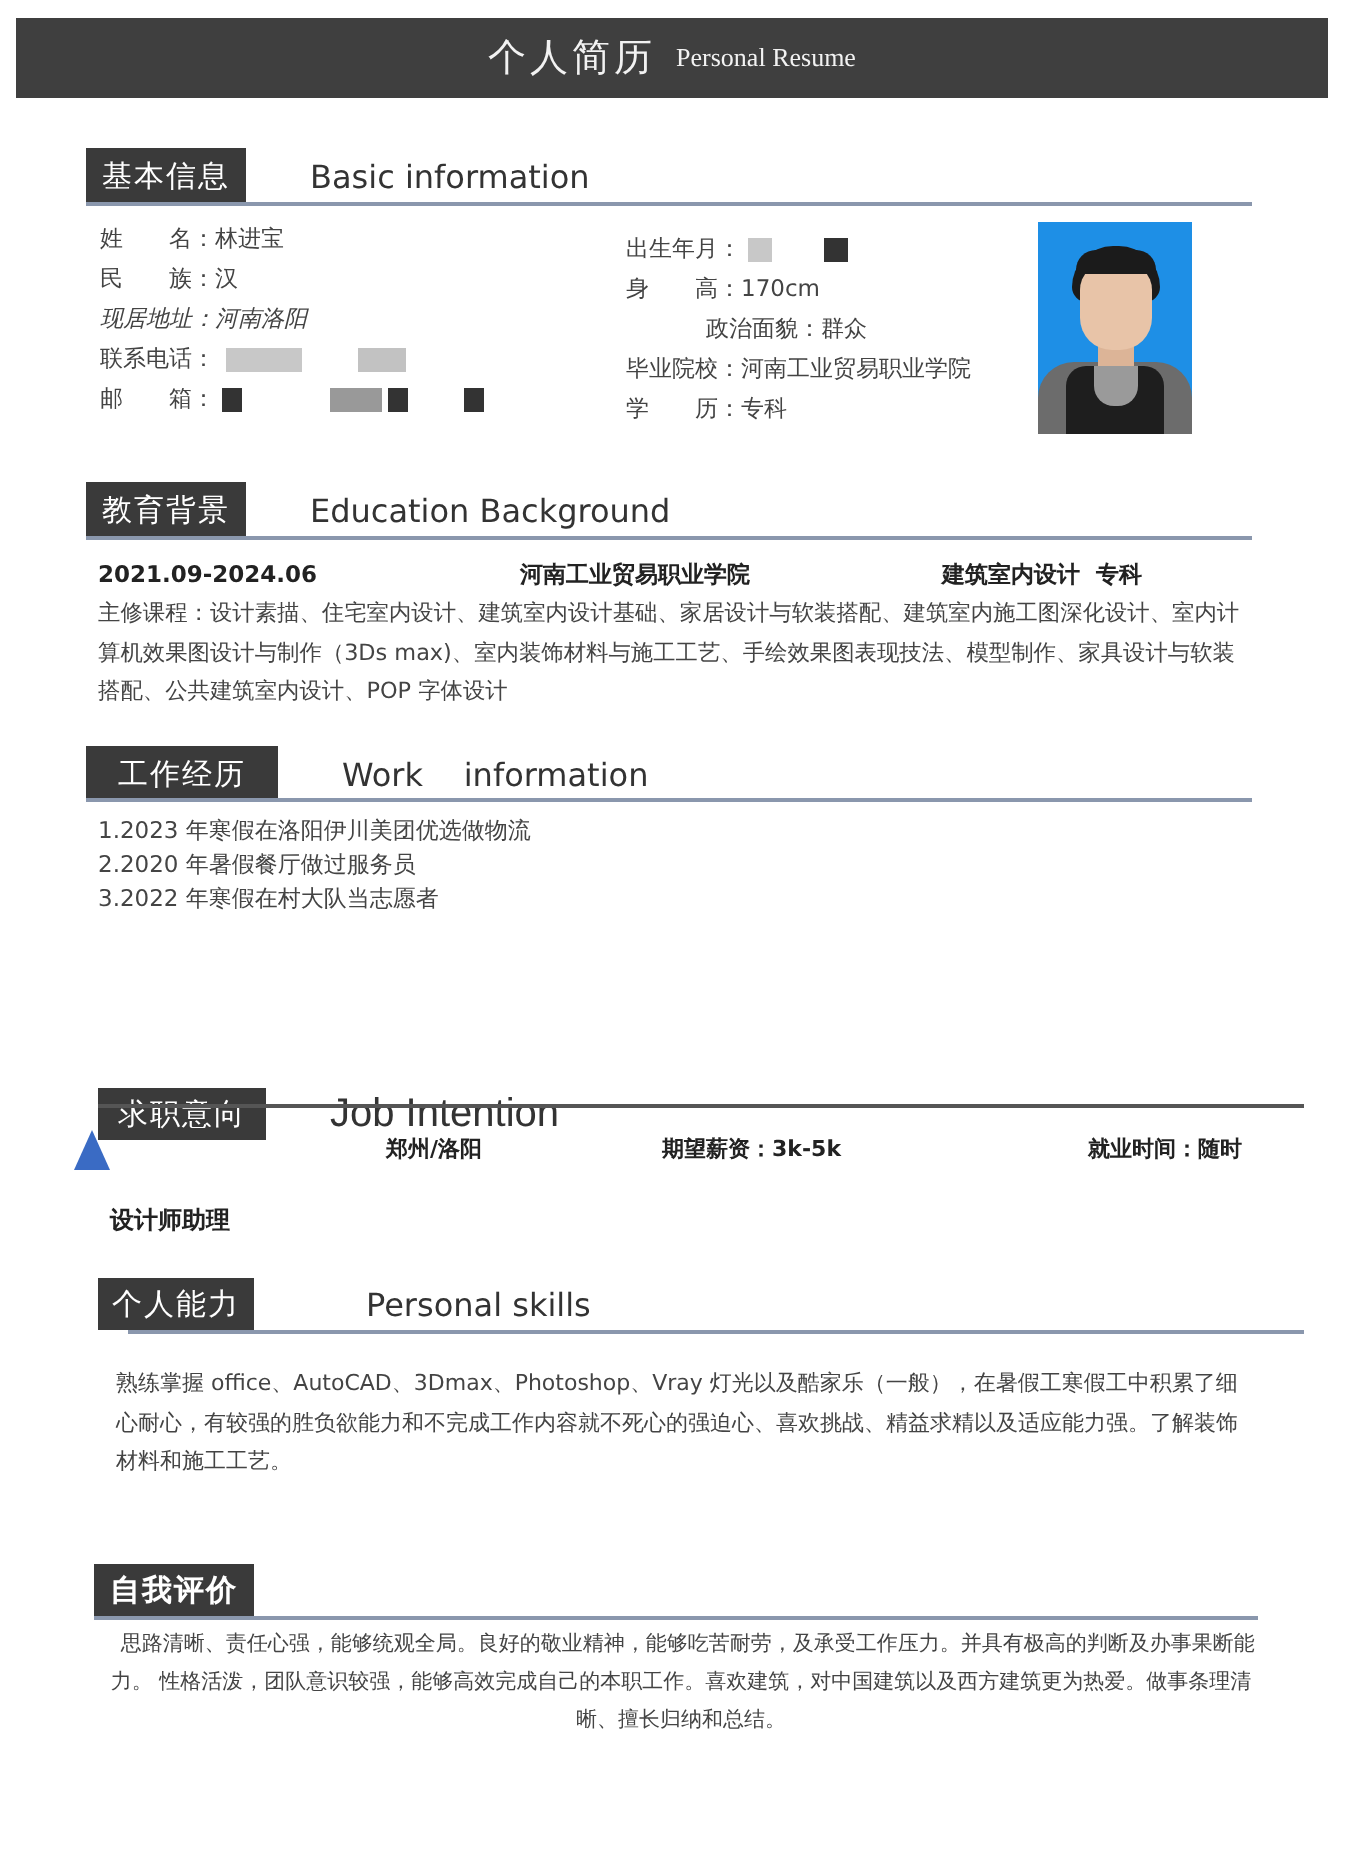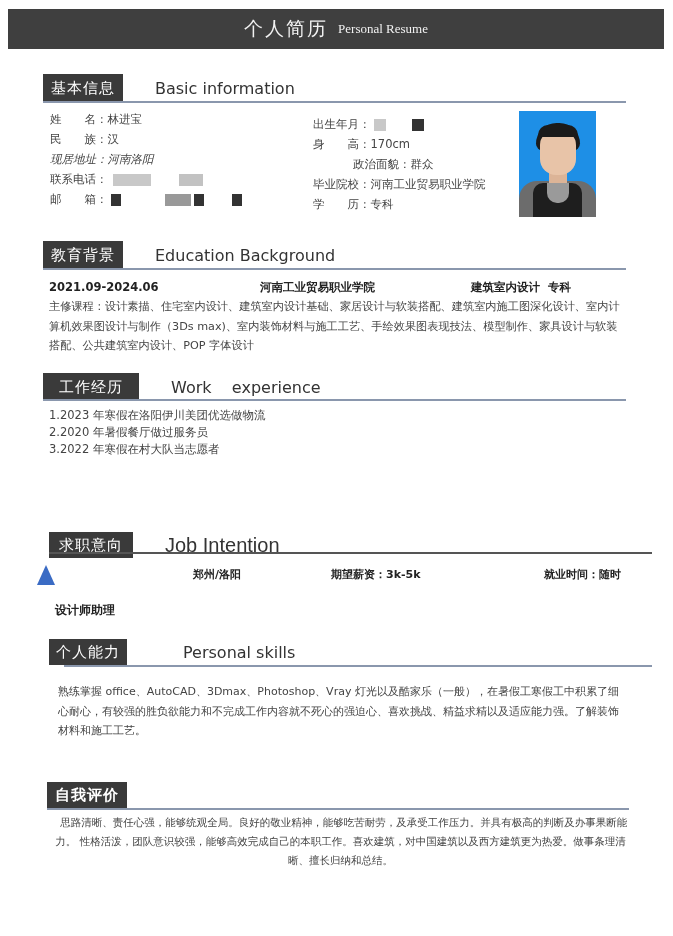--- a/index.html
+++ b/index.html
@@ -110,29 +110,29 @@
 </div>
 <div class="sec-line" style="left:43px; top:268px; width:583px;"></div>
 
 <div class="txt bold" style="left:49px; top:280px;">2021.09-2024.06</div>
 <div class="txt bold" style="left:260px; top:280px;">河南工业贸易职业学院</div>
 <div class="txt bold" style="left:471px; top:280px; white-space:pre;">建筑室内设计  专科</div>
 <div class="para" style="left:49px; top:297px; width:575px;">主修课程：设计素描、住宅室内设计、建筑室内设计基础、家居设计与软装搭配、建筑室内施工图深化设计、室内计算机效果图设计与制作（3Ds max)、室内装饰材料与施工工艺、手绘效果图表现技法、模型制作、家具设计与软装搭配、公共建筑室内设计、POP 字体设计</div>
 
 <div class="sec-head" style="left:43px; top:373px;">
   <span class="tag" style="width:96px;">工作经历</span>
-  <span class="en" style="white-space:pre;">Work    experience</span>
+  <span class="en" style="white-space:pre;">Work    information</span>
 </div>
 <div class="sec-line" style="left:43px; top:399px; width:583px;"></div>
 
 <div class="txt" style="left:49px; top:408px;">1.2023 年寒假在洛阳伊川美团优选做物流</div>
 <div class="txt" style="left:49px; top:425px;">2.2020 年暑假餐厅做过服务员</div>
 <div class="txt" style="left:49px; top:442px;">3.2022 年寒假在村大队当志愿者</div>
 
-<div class="sec-head" style="left:49px; top:532px; height:26px;">
+<div class="sec-head" style="left:49px; top:544px; height:26px;">
   <span class="tag" style="width:84px; font-size:15px; font-family:'DejaVu Serif',serif;">求职意向</span>
   <span class="en" style="font-family:Liberation Sans, sans-serif; font-size:20px;">Job Intention</span>
 </div>
 <div class="sec-line" style="left:49px; top:552px; width:603px; background:#555; height:1.5px;"></div>
 
 <div class="triangle"></div>
 <div class="txt bold" style="left:55px; top:567px; font-size:12px;margin-top:35px;">设计师助理</div>
 <div class="txt bold" style="left:193px; top:567px; font-size:11px;">郑州/洛阳</div>
 <div class="txt bold" style="left:331px; top:567px; font-size:11px;">期望薪资：3k-5k</div>
 <div class="txt bold" style="left:544px; top:567px; font-size:11px;">就业时间：随时</div>

